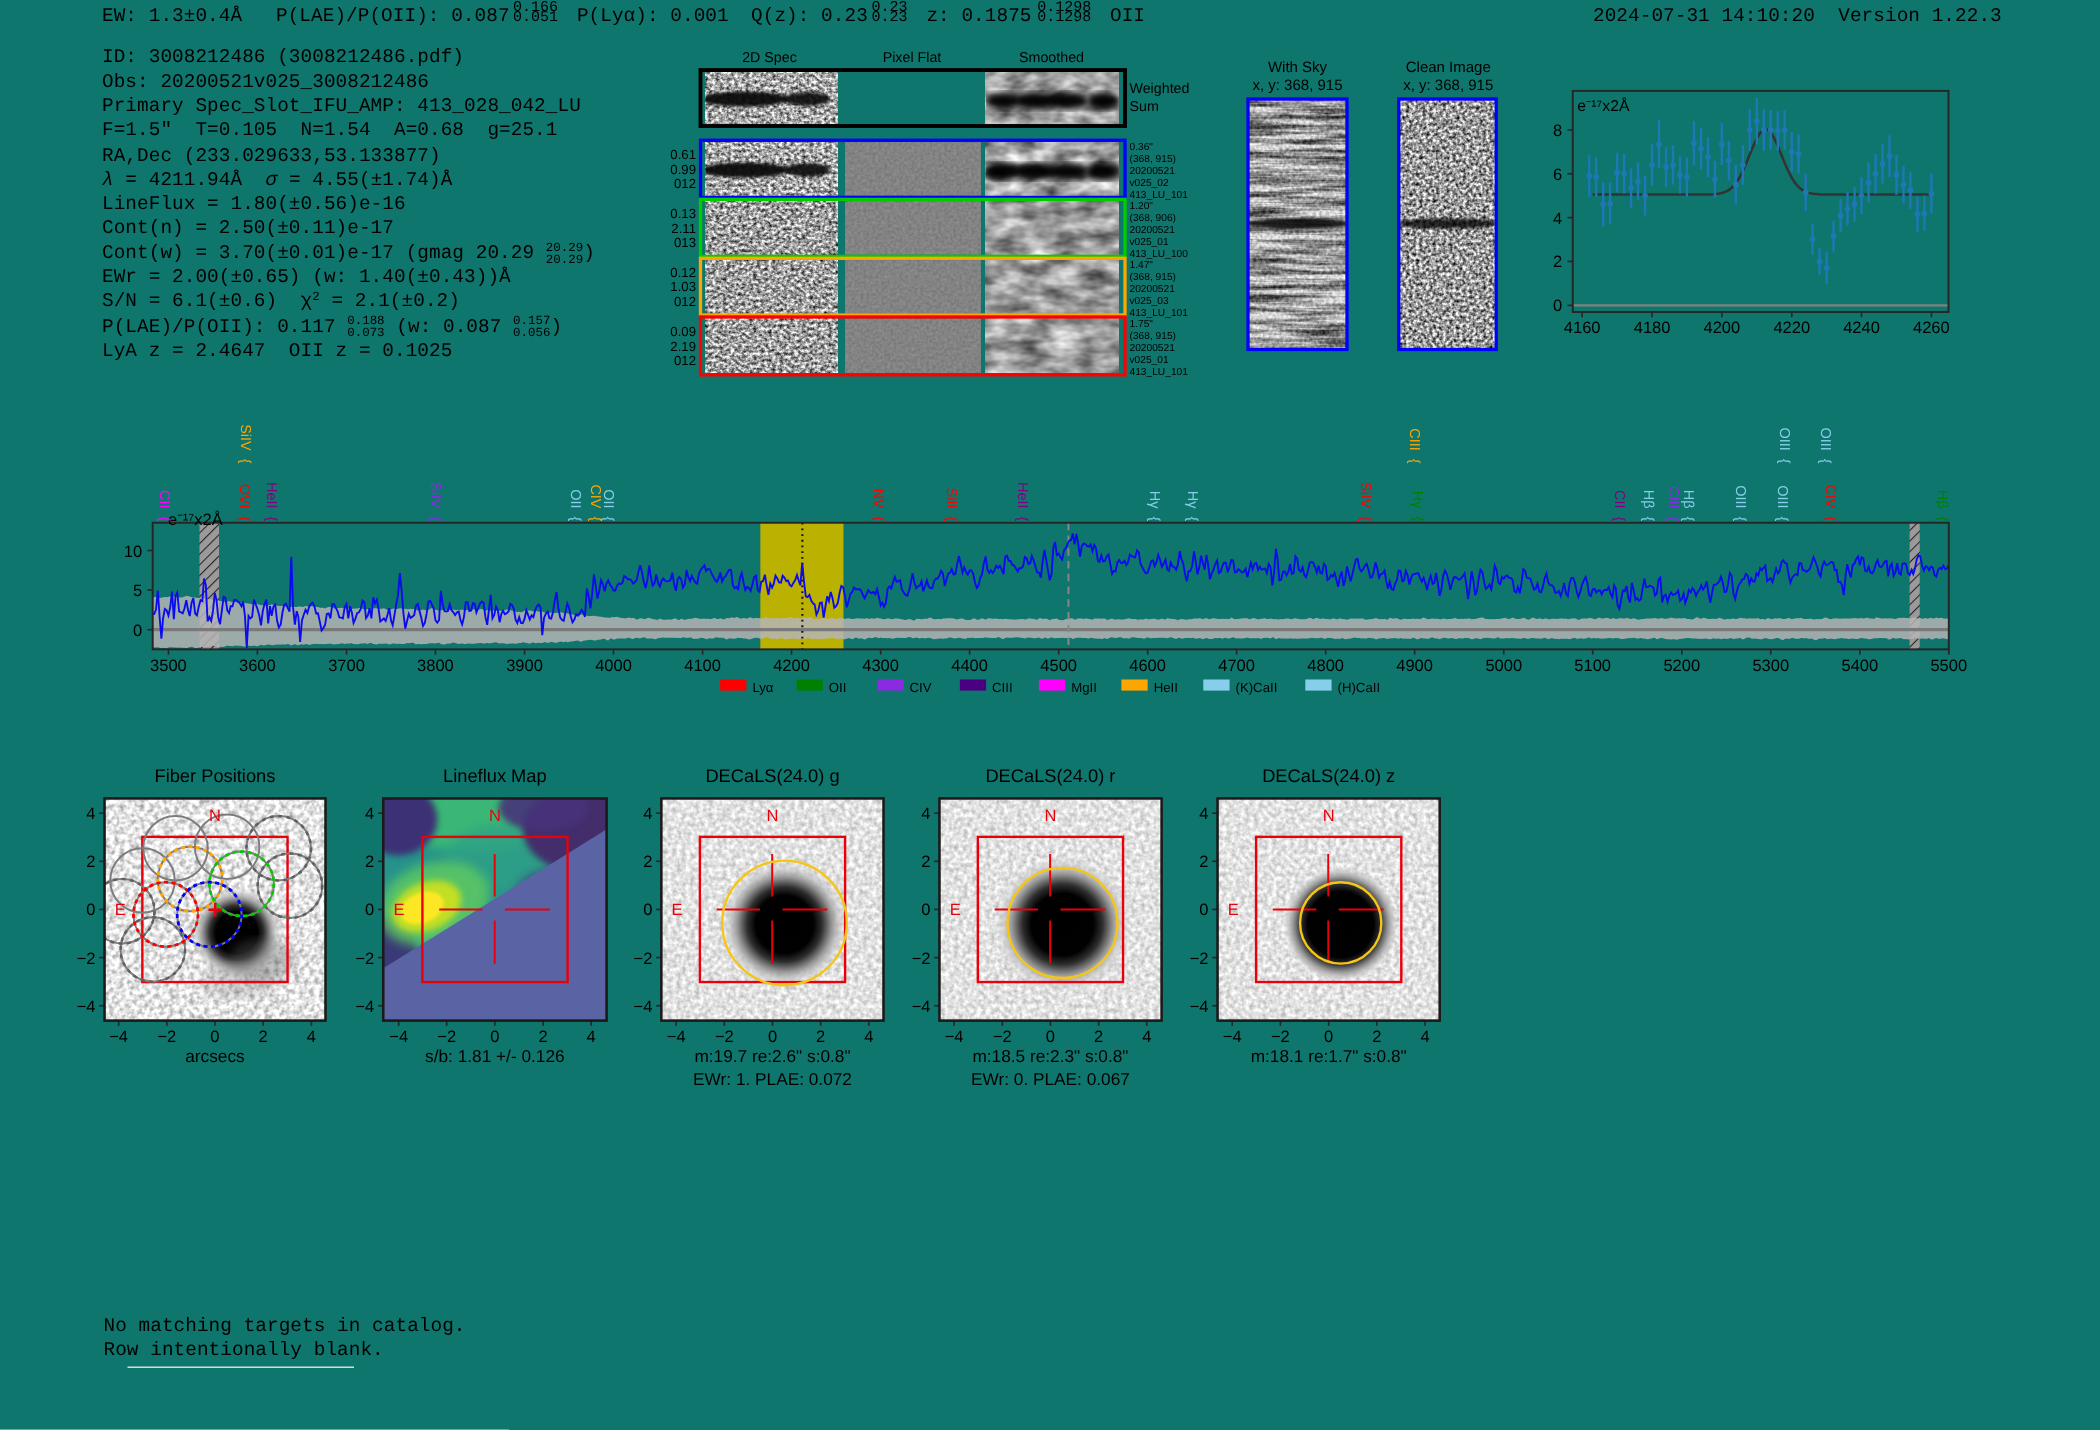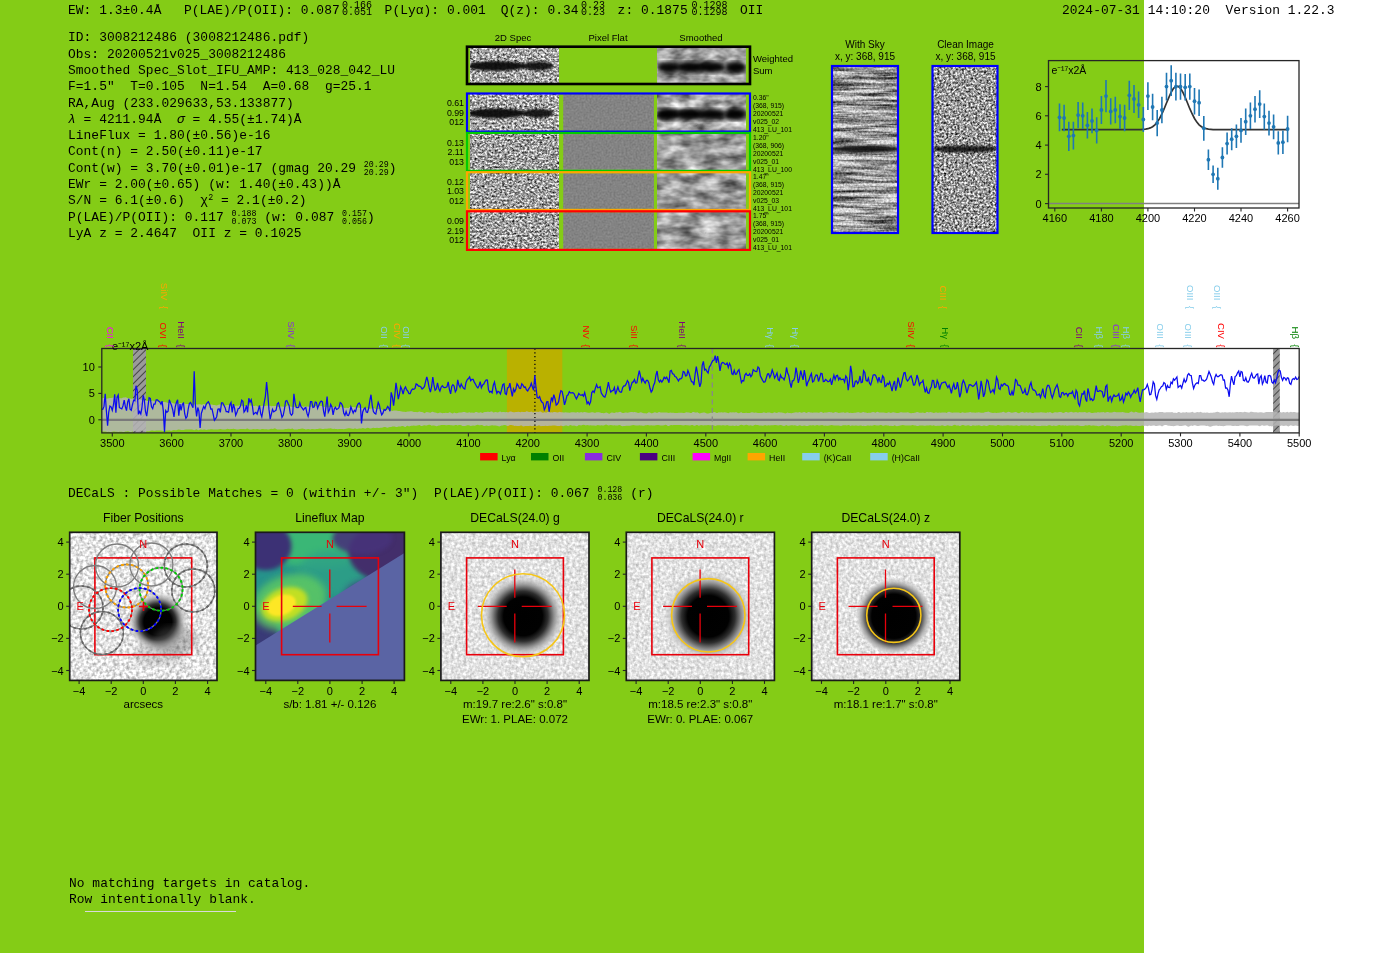--- a/index.html
+++ b/index.html
@@ -1,45 +1,44 @@
 <!DOCTYPE html>
 <html><head><meta charset="utf-8"><style>
 html,body{margin:0;padding:0;background:#fff;width:1400px;height:953px;overflow:hidden}
-#pg{position:absolute;top:0;left:0;width:1144px;height:953px;background:#84cc16;
+#pg{position:absolute;top:0;left:0;width:1400px;height:953px;background:#0f766e;
  font-family:"Liberation Mono",monospace;color:#000}
 .t{position:absolute;white-space:pre;font-size:12.9px;letter-spacing:0.05px}
 .frac{display:inline-block;vertical-align:-3px;font-size:8.3px;line-height:7.9px;letter-spacing:0}
 .frac.t{font-size:10px}
 svg.ov{position:absolute;top:0;left:0}
 </style></head><body>
 <div id="pg">
 <div class="t" style="left:68px;top:3.2px">EW: 1.3±0.4Å</div>
 <div class="t" style="left:184px;top:3.2px">P(LAE)/P(OII): 0.087</div>
 <div class="frac t" style="left:342px;top:1.5px">0.166<br>0.051</div>
 <div class="t" style="left:384.6px;top:3.2px">P(Lyα): 0.001</div>
-<div class="t" style="left:500.7px;top:3.2px">Q(z): 0.34</div>
+<div class="t" style="left:500.7px;top:3.2px">Q(z): 0.23</div>
 <div class="frac t" style="left:581px;top:1.5px">0.23<br>0.23</div>
 <div class="t" style="left:617.6px;top:3.2px">z: 0.1875</div>
 <div class="frac t" style="left:691.5px;top:1.5px">0.1298<br>0.1298</div>
 <div class="t" style="left:740px;top:3.2px">OII</div>
 <div class="t" style="left:1062px;top:3.2px">2024-07-31 14:10:20  Version 1.22.3</div>
 <div class="t" style="left:68px;top:30.4px">ID: 3008212486 (3008212486.pdf)</div>
 <div class="t" style="left:68px;top:46.7px">Obs: 20200521v025_3008212486</div>
-<div class="t" style="left:68px;top:63.0px">Smoothed Spec_Slot_IFU_AMP: 413_028_042_LU</div>
+<div class="t" style="left:68px;top:63.0px">Primary Spec_Slot_IFU_AMP: 413_028_042_LU</div>
 <div class="t" style="left:68px;top:79.2px">F=1.5"  T=0.105  N=1.54  A=0.68  g=25.1</div>
-<div class="t" style="left:68px;top:95.5px">RA,Aug (233.029633,53.133877)</div>
+<div class="t" style="left:68px;top:95.5px">RA,Dec (233.029633,53.133877)</div>
 <div class="t" style="left:68px;top:111.8px"><span style="font-style:italic">λ</span> = 4211.94Å  <span style="font-style:italic">σ</span> = 4.55(±1.74)Å</div>
 <div class="t" style="left:68px;top:128.1px">LineFlux = 1.80(±0.56)e-16</div>
 <div class="t" style="left:68px;top:144.4px">Cont(n) = 2.50(±0.11)e-17</div>
 <div class="t" style="left:68px;top:160.6px">Cont(w) = 3.70(±0.01)e-17 (gmag 20.29 <span class="frac">20.29<br>20.29</span>)</div>
 <div class="t" style="left:68px;top:176.9px">EWr = 2.00(±0.65) (w: 1.40(±0.43))Å</div>
 <div class="t" style="left:68px;top:193.2px">S/N = 6.1(±0.6)  χ<span style="font-size:8.3px;vertical-align:4px">2</span> = 2.1(±0.2)</div>
 <div class="t" style="left:68px;top:209.5px">P(LAE)/P(OII): 0.117 <span class="frac">0.188<br>0.073</span> (w: 0.087 <span class="frac">0.157<br>0.056</span>)</div>
 <div class="t" style="left:68px;top:225.8px">LyA z = 2.4647  OII z = 0.1025</div>
-<div class="t" style="left:68px;top:485.5px">DECaLS : Possible Matches = 0 (within +/- 3")  P(LAE)/P(OII): 0.067 <span class="frac">0.128<br>0.036</span> (r)</div>
 <div class="t" style="left:69px;top:875.5px">No matching targets in catalog.</div>
 <div class="t" style="left:69px;top:891.7px">Row intentionally blank.</div>
 <div style="position:absolute;left:85px;top:910.5px;width:151px;height:1.6px;background:#d9d9d9"></div>
 <svg class="ov" width="1400" height="953" viewBox="0 0 1400 953">
 <defs>
 <filter color-interpolation-filters="sRGB" id="nF" x="0" y="0" width="100%" height="100%">
           <feTurbulence type="fractalNoise" baseFrequency="0.40 0.48" numOctaves="3" seed="5"></feTurbulence>
           <feColorMatrix type="matrix" values="1.5 0 0 0 -0.13  1.5 0 0 0 -0.13  1.5 0 0 0 -0.13  0 0 0 0 1"></feColorMatrix>
         </filter>
 <filter color-interpolation-filters="sRGB" id="nF2" x="0" y="0" width="100%" height="100%">

